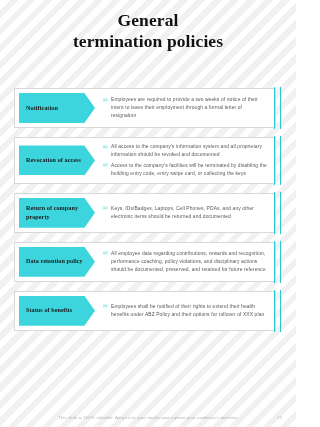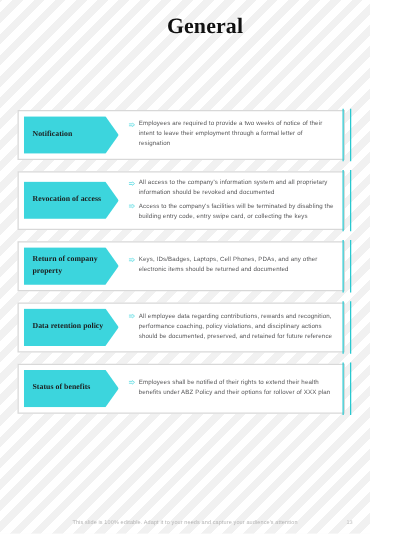--- a/index.html
+++ b/index.html
@@ -26,21 +26,21 @@
         #ffffff 6px,
         #f1f1f1 6px,
         #f1f1f1 12px
     );
     overflow: hidden;
   }
 
   .title-block {
     position: absolute;
     top: 10px;
-    left: 16px;
+    left: 0;
     width: 296px;
     text-align: center;
     line-height: 1.22;
   }
   .title-line {
     font-family: "Liberation Serif", serif;
     font-weight: bold;
     font-size: 17.5px;
     color: #111111;
     letter-spacing: 0.1px;
@@ -162,20 +162,21 @@
     color: #c2c2c2;
   }
 </style>
 </head>
 <body>
 
 <div class="slide">
 
   <div class="title-block">
     <span class="title-line">General</span>
+    <span class="title-line">termination policies</span>
   </div>
 
   <div class="rows" id="rows-container">
       <div class="row">
         <span class="row-accent"></span>
         <div class="label-wrap">
           <div class="label-arrow">
             <span class="label-text">Notification</span>
           </div>
         </div>

